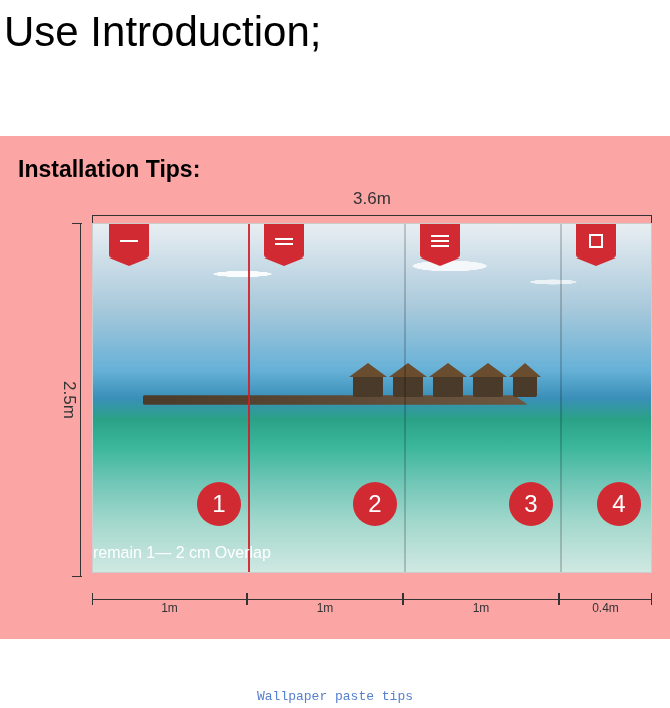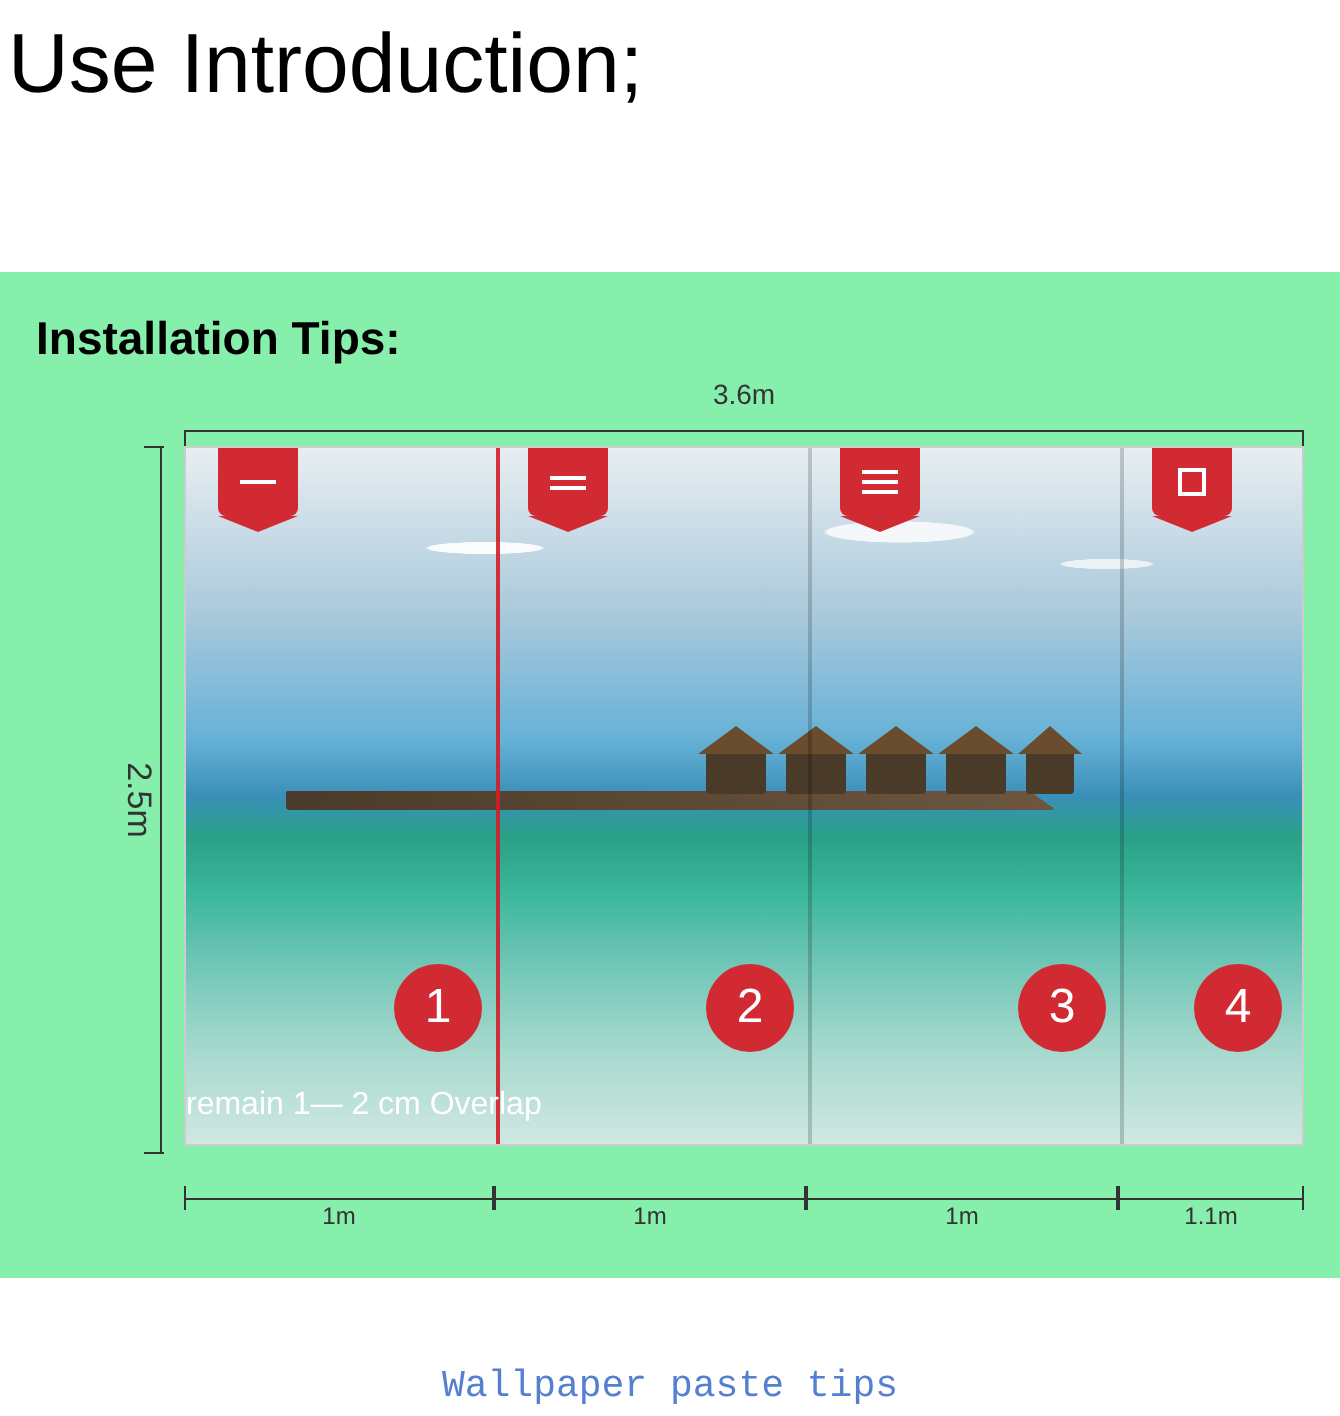--- a/index.html
+++ b/index.html
@@ -11,21 +11,21 @@
     position: relative;
     overflow: hidden;
   }
   .title {
     font-size: 42px;
     font-weight: 400;
     color: #000;
     padding: 8px 4px 0 4px;
   }
   .container {
-    background: #86efac;
+    background: #fca5a5;
     padding: 20px 18px 10px 18px;
     margin-top: 80px;
   }
   .inst {
     font-size: 23px;
     font-weight: bold;
     color: #000;
     margin-bottom: 6px;
   }
   .diagram-wrap {
@@ -34,21 +34,21 @@
     height: 440px;
     margin: 0 auto;
   }
   .top-width {
     position: absolute;
     top: 0;
     left: 72px;
     width: 560px;
     height: 28px;
     text-align: center;
-    font-size: 14px;
+    font-size: 17px;
     color: #333;
   }
   .top-width .line {
     position: absolute;
     left: 0; right: 0; top: 26px;
     border-top: 1px solid #333;
   }
   .top-width .tick { position:absolute; top:26px; width:0; height:8px; border-left:1px solid #333; }
   .left-height {
     position: absolute;
@@ -138,21 +138,21 @@
     font-size:12px; color:#333;
   }
   .seg { position:absolute; top:0; height:100%; text-align:center; }
   .seg .ln { position:absolute; left:0; right:0; top:16px; border-top:1px solid #333; }
   .seg .tk { position:absolute; top:10px; width:0; height:12px; border-left:1px solid #333; }
   .seg .tx { position:relative; top:18px; }
   .caption {
     position:absolute; left:0; right:0; bottom:4px;
     text-align:center;
     font-family: "Courier New", monospace;
-    font-size:19px;
+    font-size:13px;
     color:#557fcf;
   }
 </style>
 </head>
 <body>
 
 <div class="title">Use Introduction;</div>
 
 <div class="container">
   <div class="inst">Installation Tips:</div>
@@ -233,20 +233,20 @@
       <div class="seg" style="left:311px;width:156px">
         <div class="ln"></div>
           <div class="tk" style="left:0"></div>
           <div class="tk" style="right:0"></div>
         <div class="tx">1m</div>
       </div>
       <div class="seg" style="left:467px;width:93px">
         <div class="ln"></div>
           <div class="tk" style="left:0"></div>
           <div class="tk" style="right:0"></div>
-        <div class="tx">1.1m</div>
+        <div class="tx">0.4m</div>
       </div>
     </div>
 
   </div>
 </div>
 
 <div class="caption">Wallpaper paste tips</div>
 
 </body></html>

